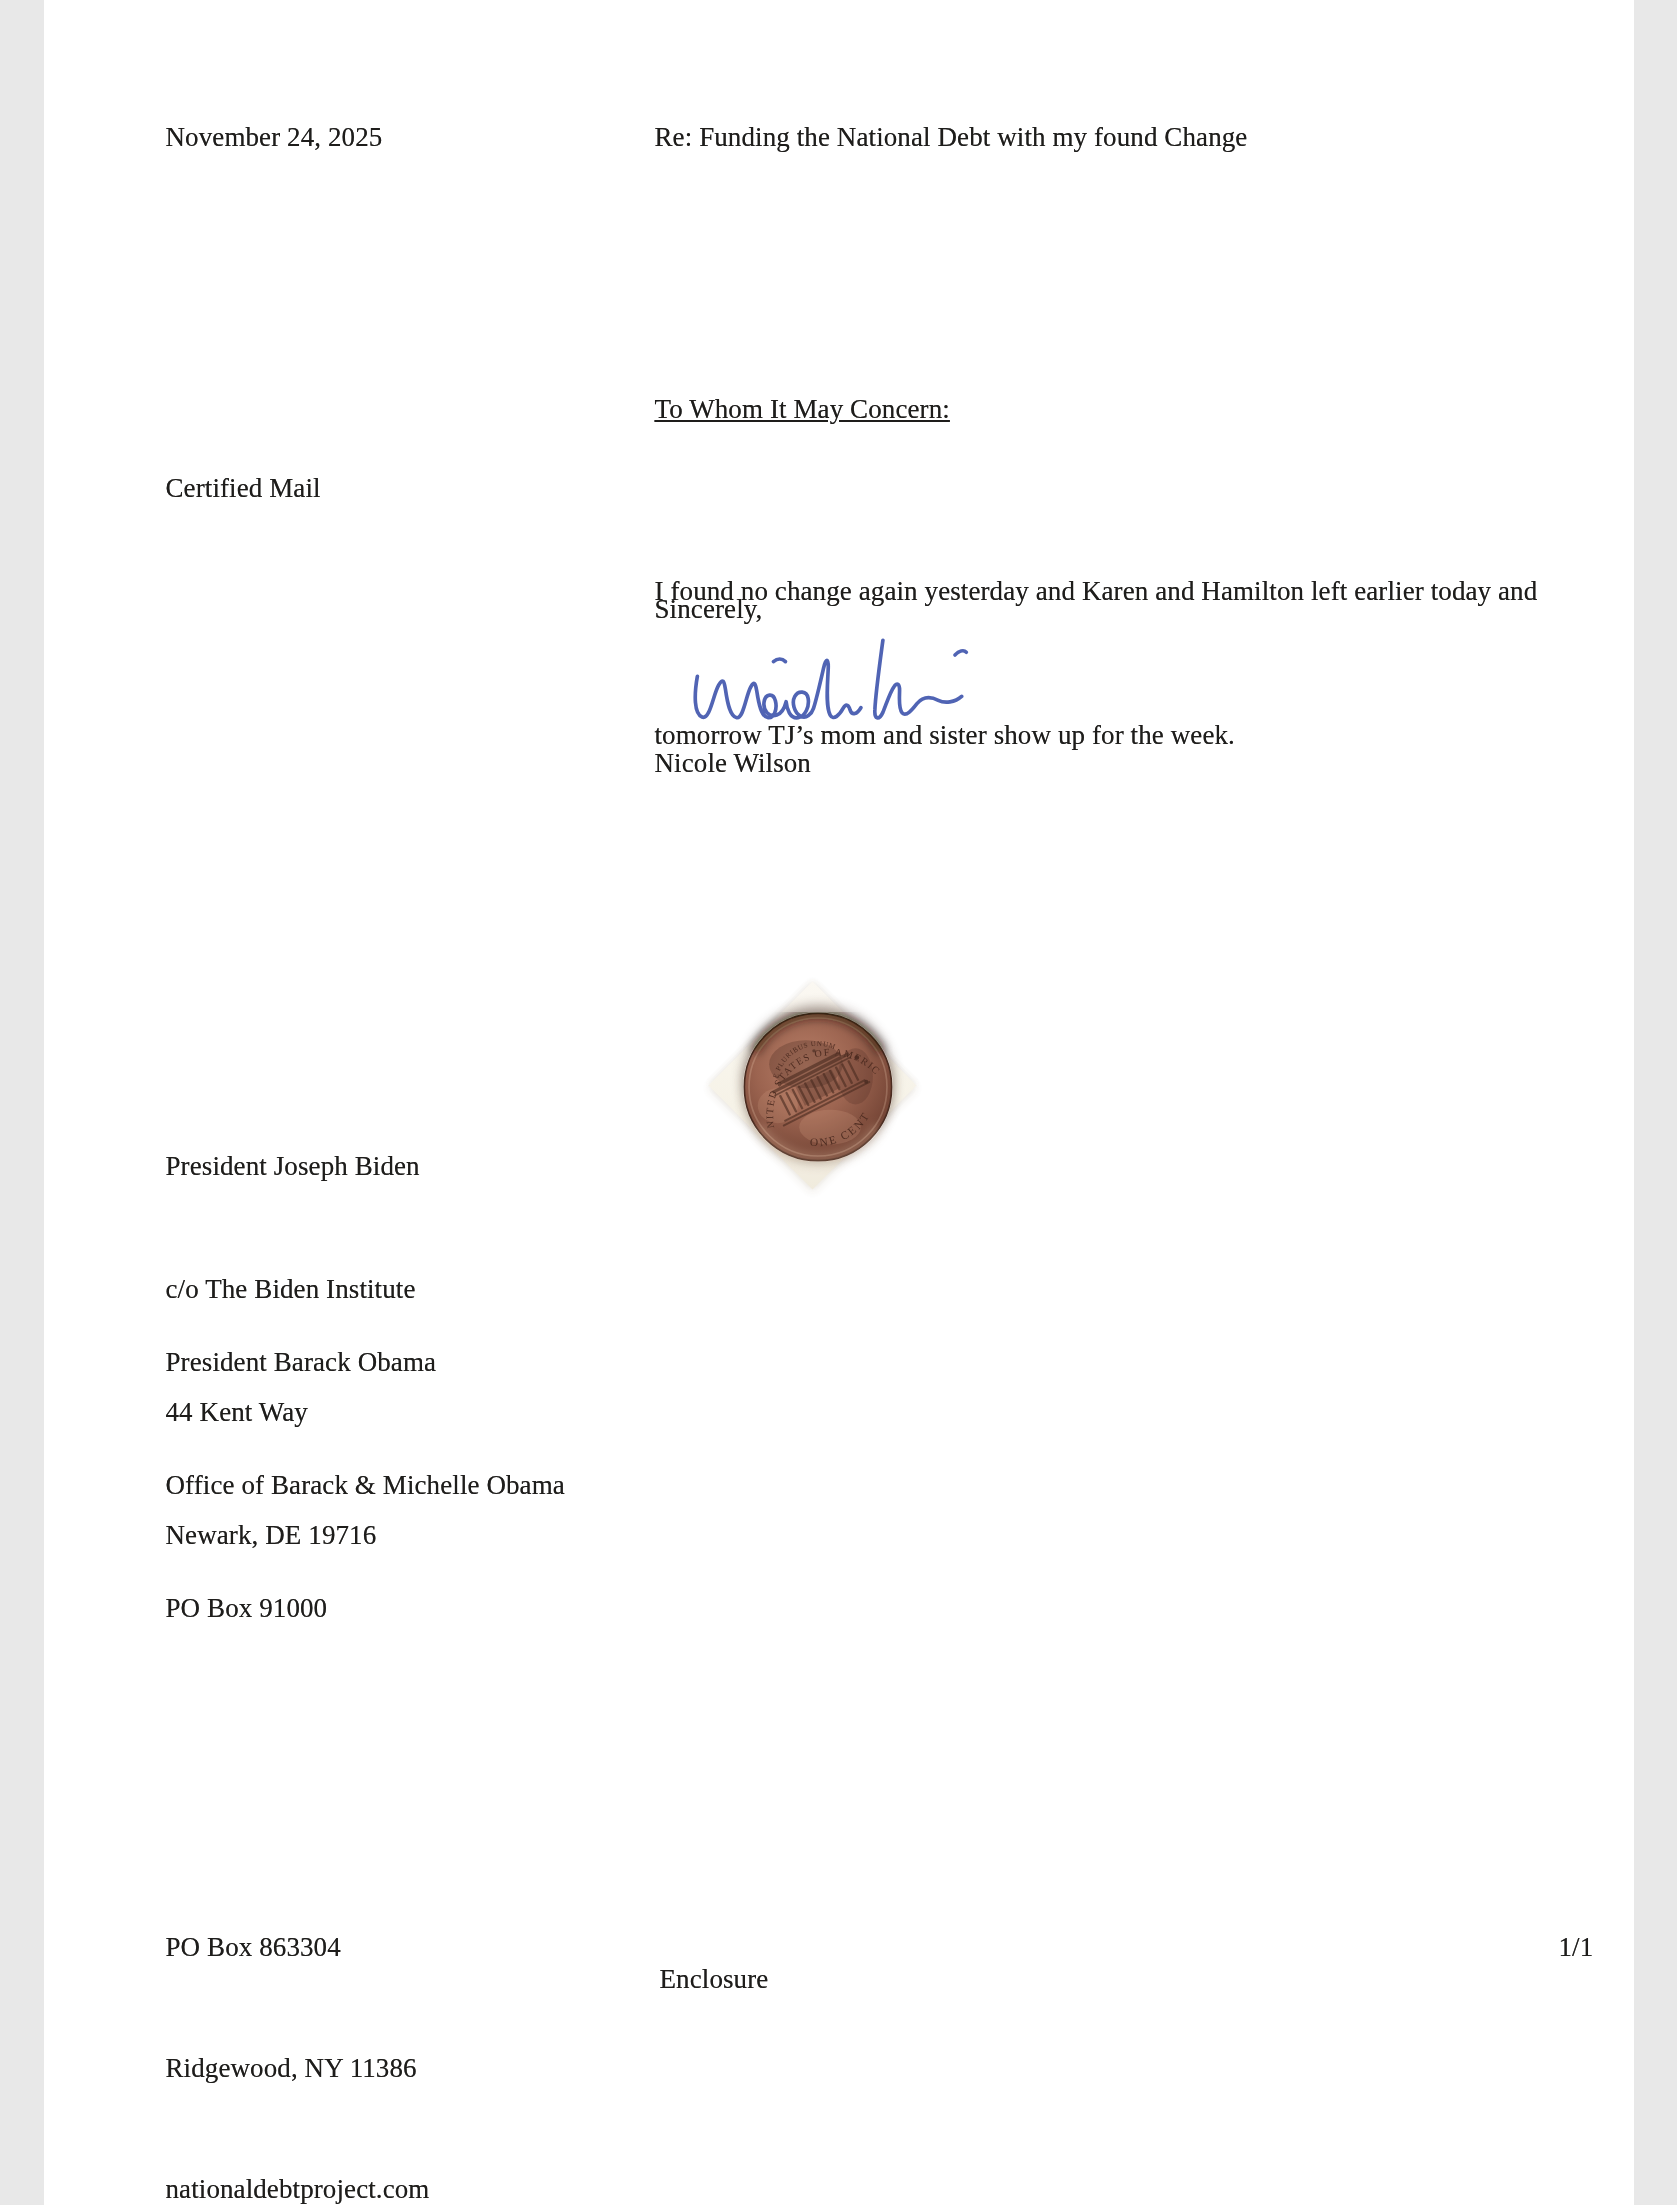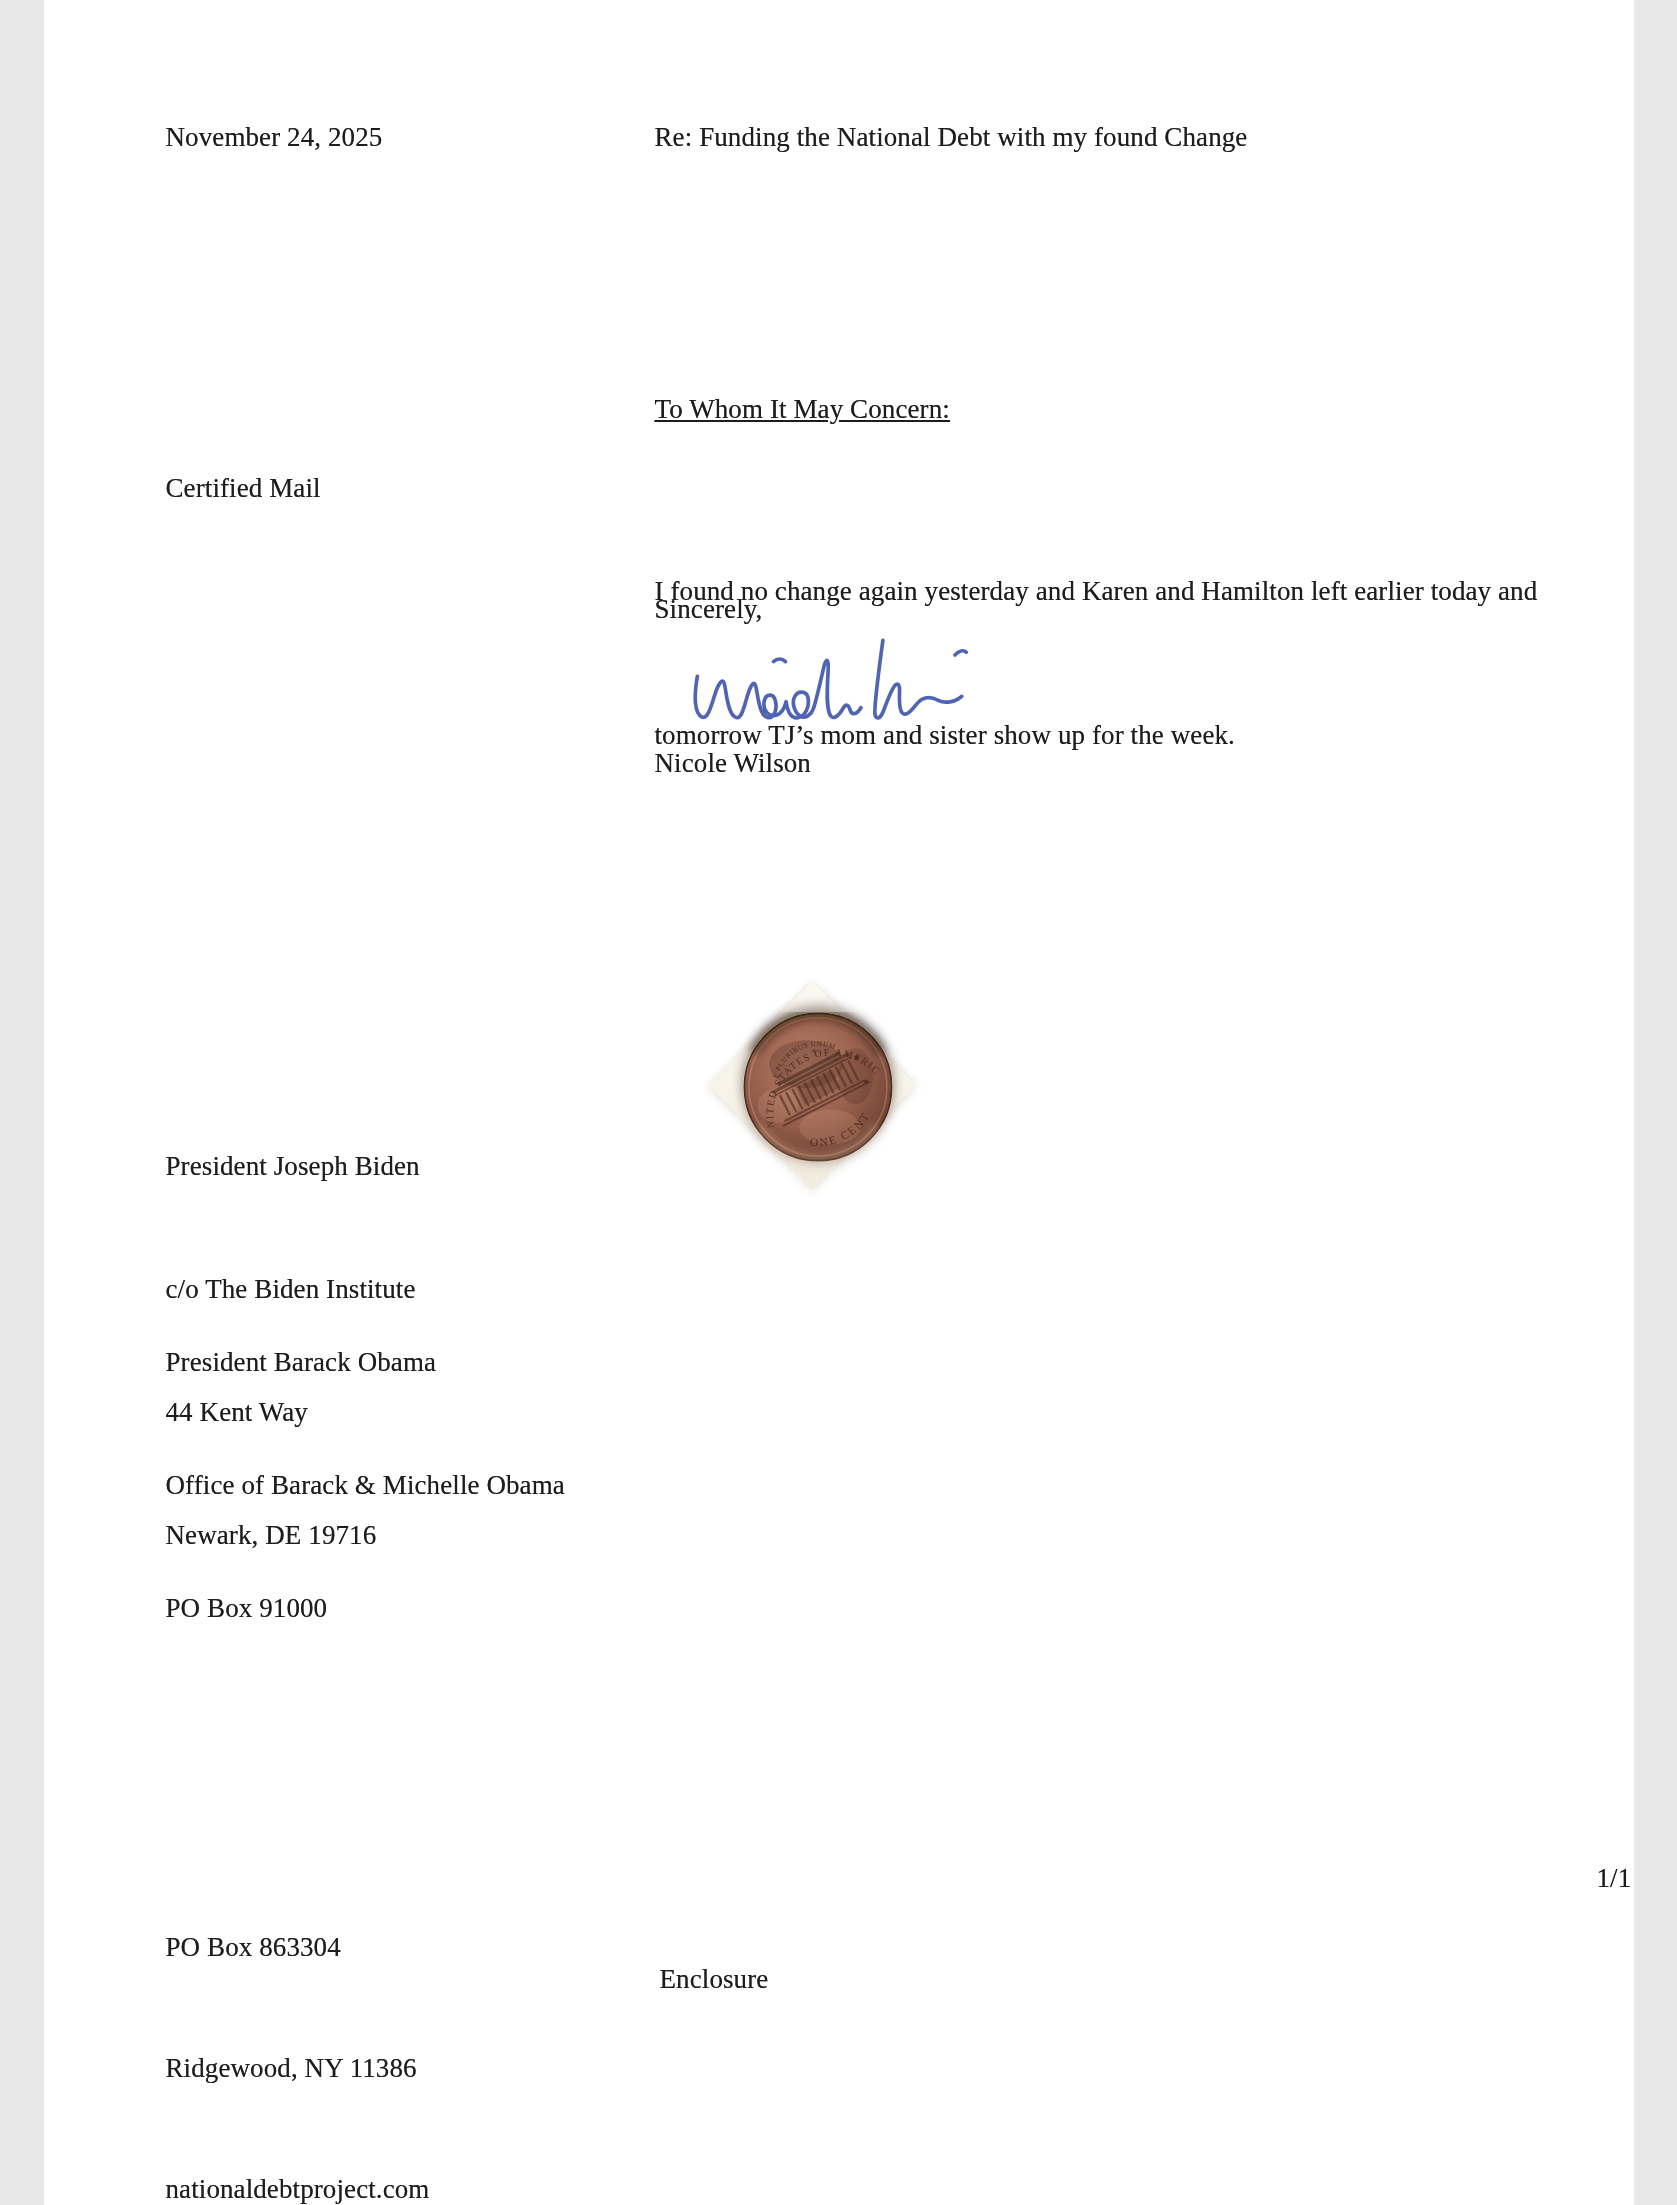--- a/index.html
+++ b/index.html
@@ -161,16 +161,16 @@
   </div>
 
   <div class="txt footer-block" style="left:122px;top:1846px;">
     <div>PO Box 863304</div>
     <div>Ridgewood, NY 11386</div>
     <div>nationaldebtproject.com</div>
     
   </div>
 
   <div class="txt" style="left:616px;top:1959px;">Enclosure</div>
-  <div class="txt" style="left:1515px;top:1858px;margin-left:38px;">1/1</div>
+  <div class="txt" style="left:1515px;top:1927px;">1/1</div>
 
 </div>
 
 
 </body></html>

